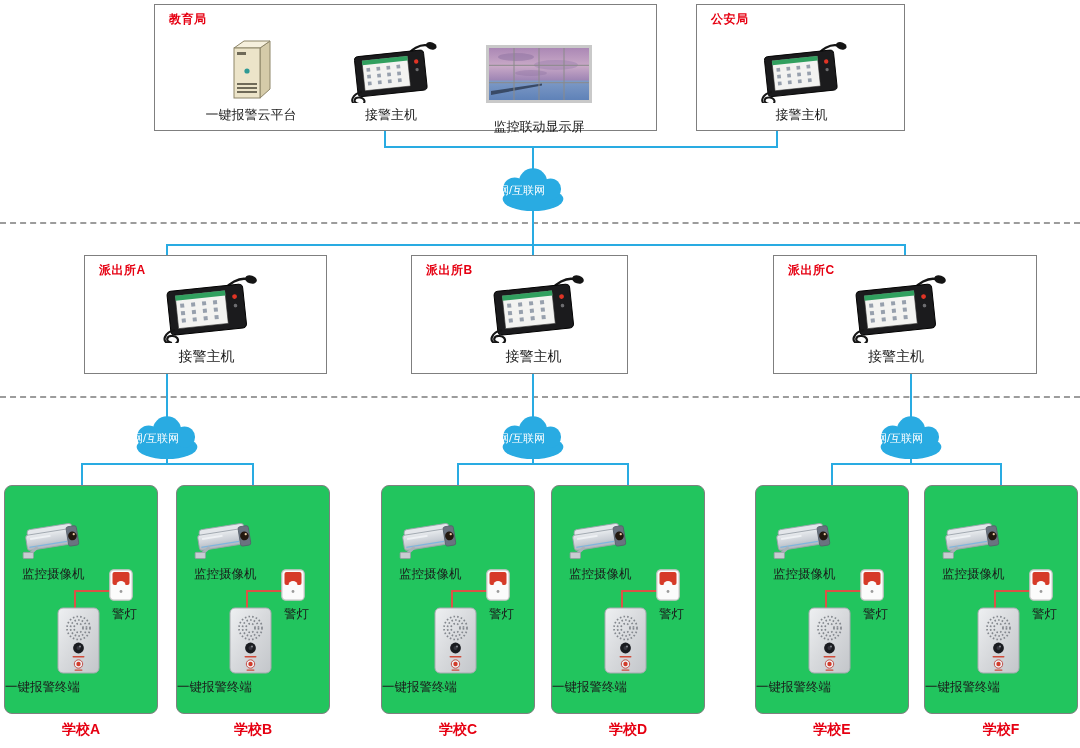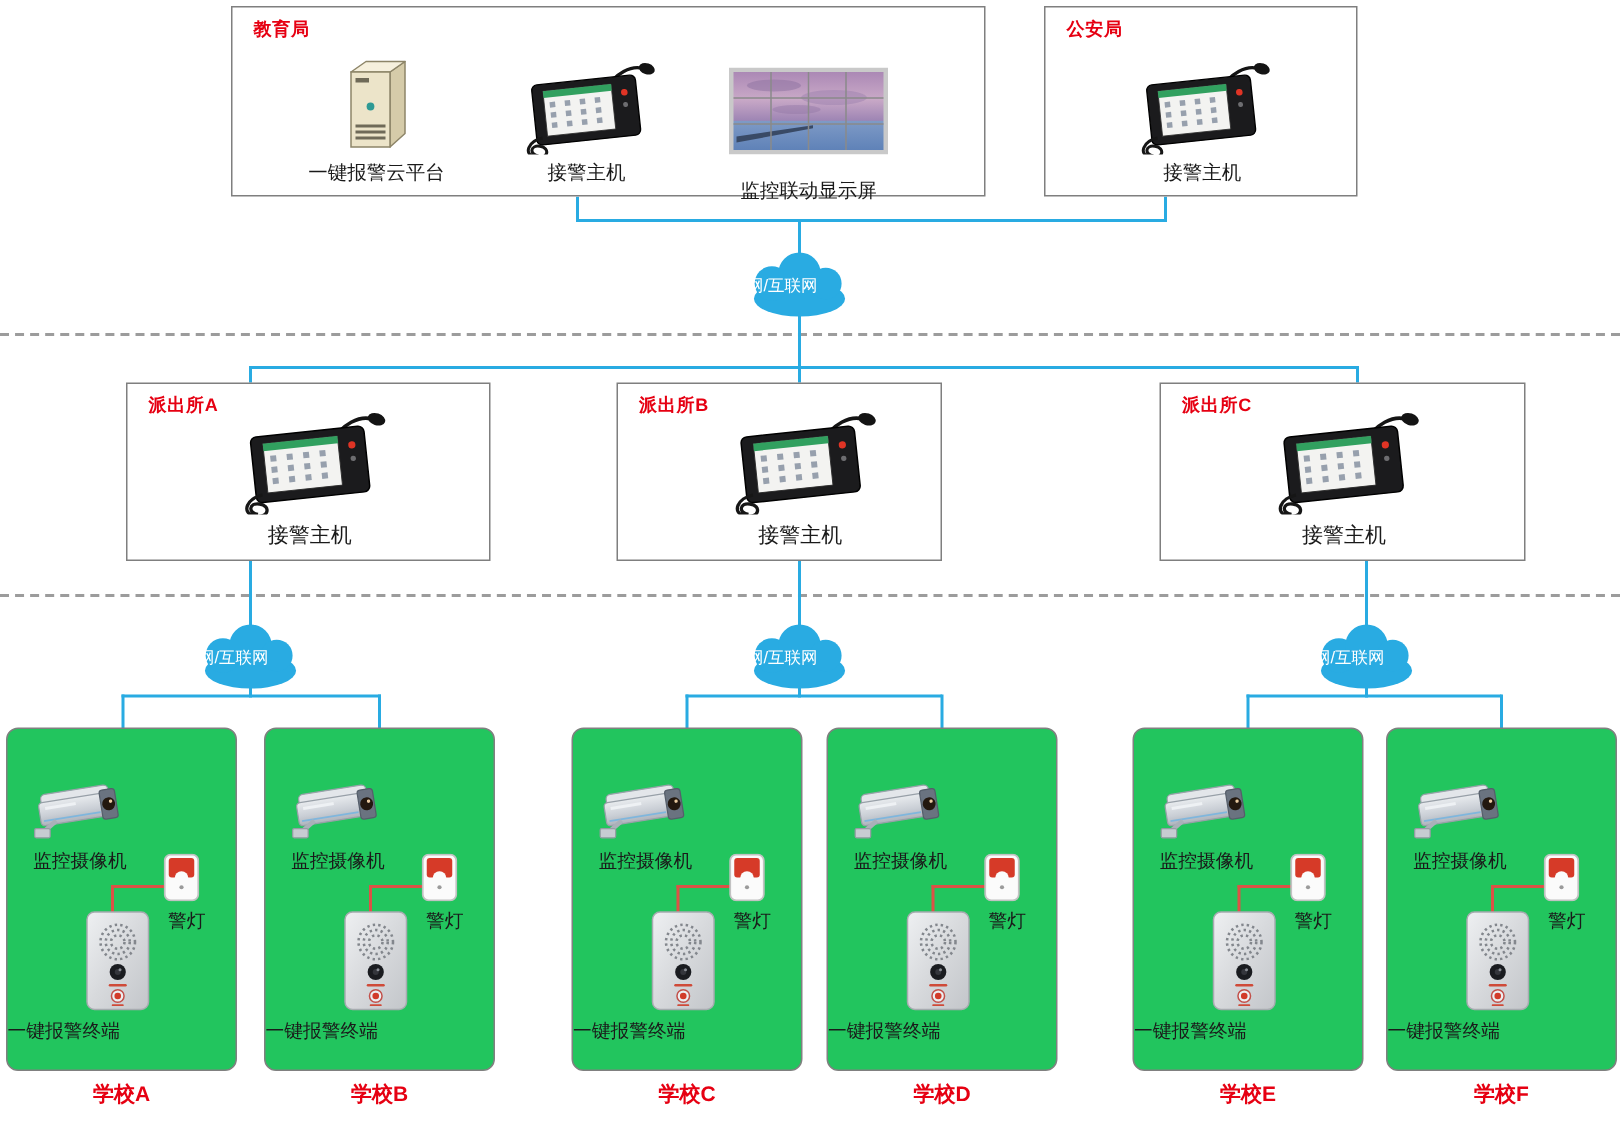--- a/index.html
+++ b/index.html
@@ -287,21 +287,21 @@
             <rect x="52" y="44.5" width="4" height="4" fill="#97a0ad"></rect>
             <rect x="63" y="44.5" width="4" height="4" fill="#97a0ad"></rect>
             <circle cx="85" cy="28" r="2.4" fill="#e03425"></circle>
             <circle cx="85" cy="37" r="1.8" fill="#6d6d70"></circle>
           </g>
           <path d="M24,58 c-10,2 -15,12 -5,14 c9,2 11,-7 3,-8 c-7,-1 -8,6 -1,7" fill="none" stroke="#161616" stroke-width="2.2"></path>
         </svg>
       </div>
     <div class="dev-label" style="left:0;top:92px;width:243px;font-size:14px;">接警主机</div>
   </div>
-  <div class="gov-box" style="left:773px;top:255px;width:244px;height:119px;">
+  <div class="gov-box" style="left:773px;top:255px;width:264px;height:119px;">
     <div class="red-title">派出所C</div>
     <div class="slot phone-slot" style="left:66px;top:15px;width:112px;height:72px;">
         <svg viewBox="0 0 112 70" preserveAspectRatio="xMidYMid meet">
           <path d="M68,26 C76,10 90,4 99,8" fill="none" stroke="#141414" stroke-width="2.4"></path>
           <ellipse cx="100" cy="7.5" rx="6" ry="4" transform="rotate(18 100 7.5)" fill="#141414"></ellipse>
           <g transform="rotate(-6 52 40)">
             <rect x="18" y="16" width="76" height="44" rx="4" fill="#1b1b1d" stroke="#000"></rect>
             <rect x="26" y="21" width="50" height="33" fill="#f3f3f1" stroke="#2c2c2c" stroke-width="0.6"></rect>
             <rect x="26" y="21" width="50" height="5" fill="#31a05f"></rect>
             <rect x="30" y="29.5" width="4" height="4" fill="#97a0ad"></rect>

